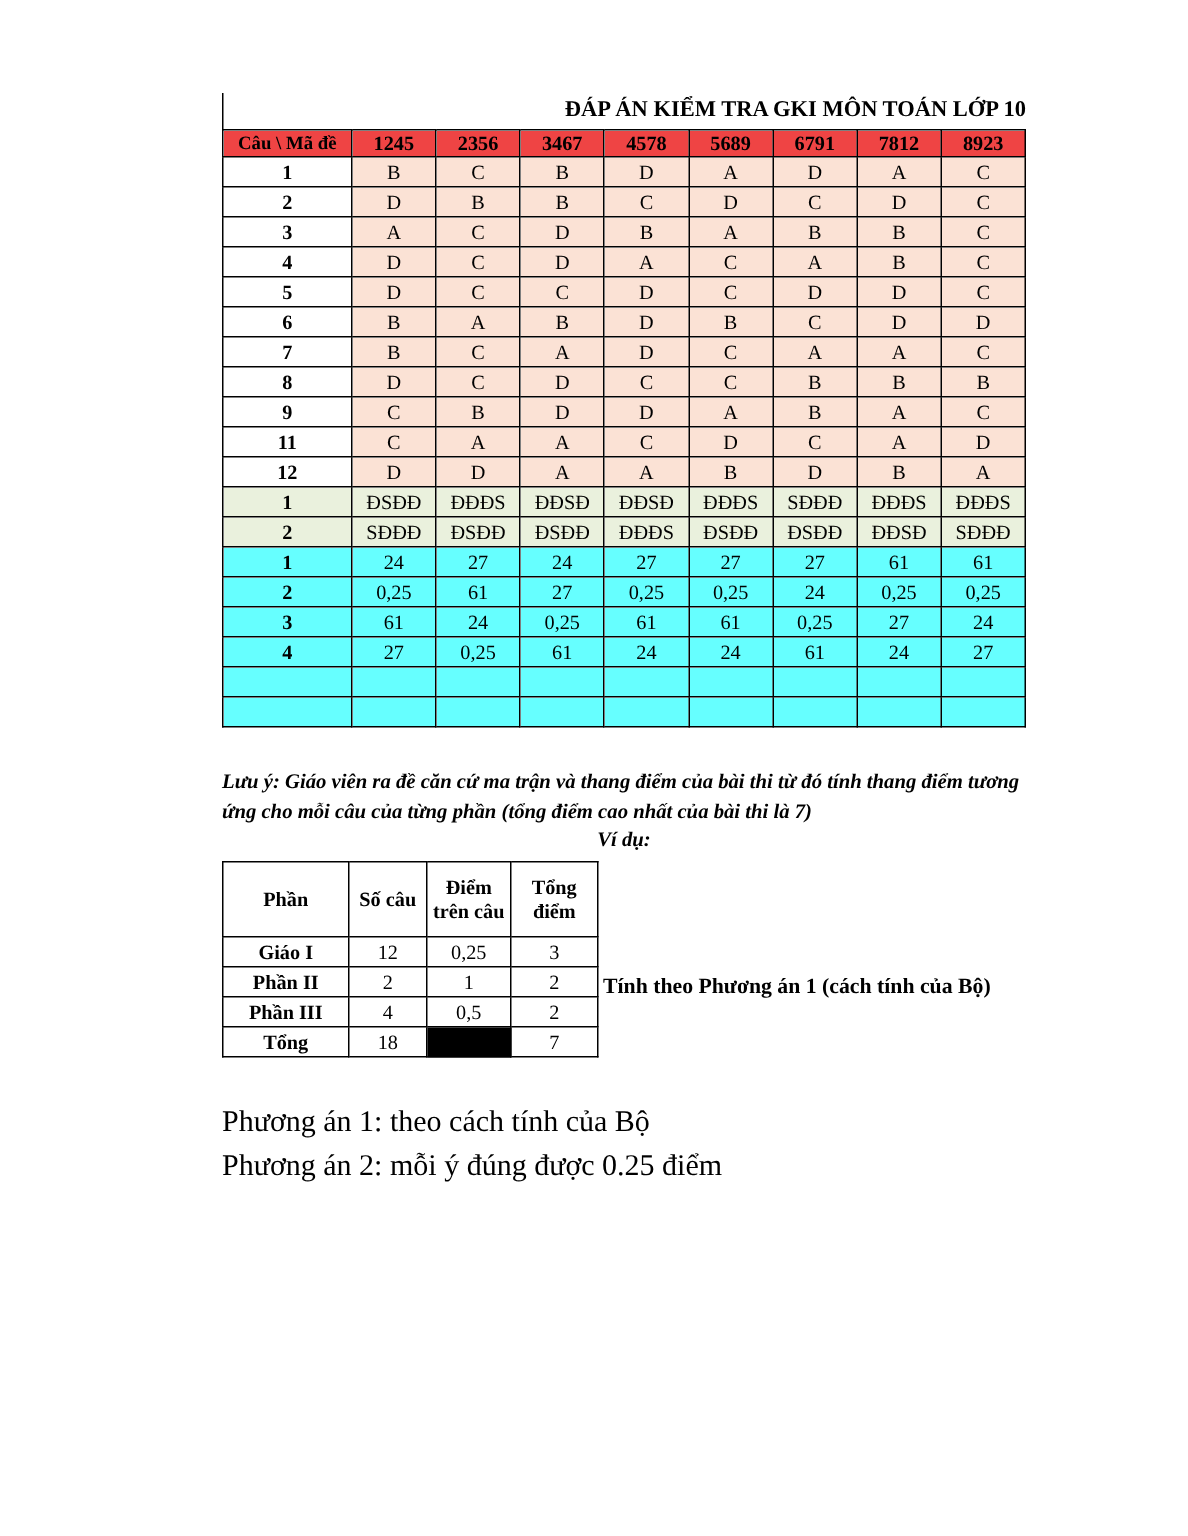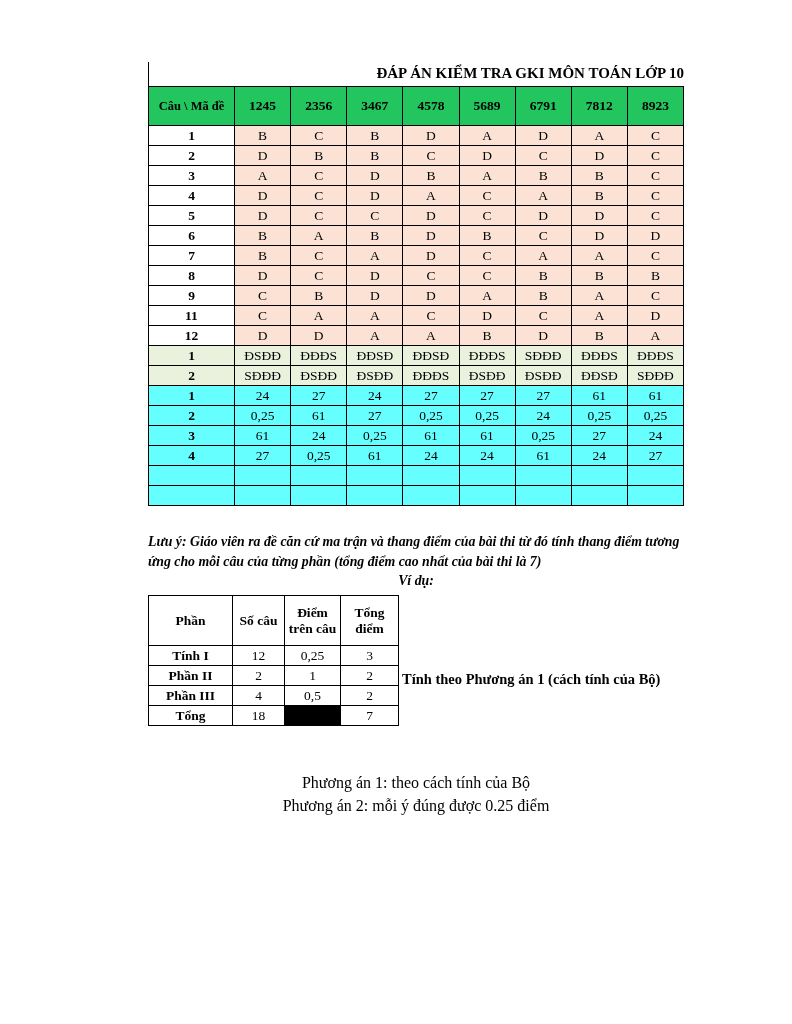--- a/index.html
+++ b/index.html
@@ -12,21 +12,21 @@
     font-weight: bold; font-size: 15px; text-align: right;
     border-left: 1.5px solid #000;
     padding: 3px 0 4px 0;
   }
 
   table.answer { border-collapse: collapse; width: 100%; table-layout: fixed; }
   table.answer th, table.answer td {
     border: 1px solid #000; height: 20px; padding: 0 1px;
     text-align: center; font-size: 13.5px; overflow: hidden; white-space: nowrap;
   }
-  table.answer thead th { background: #22c55e; font-weight: bold; height: 39px; }
+  table.answer thead th { background: #ef4444; font-weight: bold; height: 18px; }
   table.answer thead th:first-child { font-size: 12.5px; font-weight: bold; }
   table.answer th { font-weight: bold; }
   table.answer td { font-weight: normal; }
   tbody.mc th { background: #ffffff; }
   tbody.mc td { background: #FBE2D5; }
   tbody.tf th, tbody.tf td { background: #EAF1DD; }
   tbody.num th, tbody.num td { background: #66FFFF; }
   tbody.empty th, tbody.empty td { background: #66FFFF; }
 
   .note {
@@ -42,21 +42,21 @@
   }
   table.score thead th { background: #ffffff; font-weight: bold; height: 50px; vertical-align: middle; }
   table.score tbody th { font-weight: bold; height: 20px; }
   table.score tbody td { font-weight: normal; height: 20px; }
   table.score tbody tr:nth-child(4) td:nth-child(3) { background: #000000; }
   .side-note {
     position: absolute; left: 254px; top: 76px; white-space: nowrap;
     font-size: 14.5px; font-weight: bold; text-align: right;
   }
 
-  .footer { margin-top: 26px; text-align: center; font-size: 16px; line-height: 1.45; }
+  .footer { margin-top: 10px; text-align: left; font-size: 20px; line-height: 1.45; }
 </style>
 </head>
 <body>
 
 <div class="page">
   <div class="content">
 
     <div class="doc-title">ĐÁP ÁN KIỂM TRA GKI MÔN TOÁN LỚP 10</div>
 
     <table class="answer">
@@ -317,21 +317,21 @@
         <thead>
           <tr>
             <th>Phần</th>
             <th>Số câu</th>
             <th>Điểm trên câu</th>
             <th>Tổng điểm</th>
           </tr>
         </thead>
         <tbody>
             <tr>
-              <th>Tính I</th>
+              <th>Giáo I</th>
               <td>12</td>
               <td>0,25</td>
               <td>3</td>
             </tr>
             <tr>
               <th>Phần II</th>
               <td>2</td>
               <td>1</td>
               <td>2</td>
             </tr>

